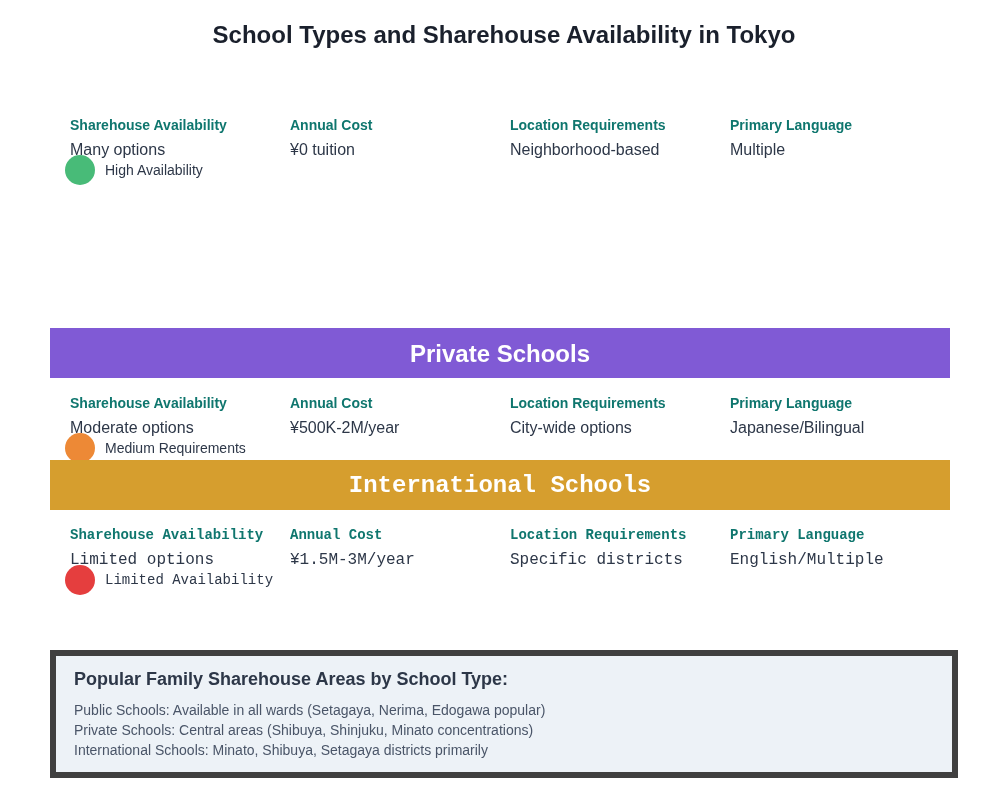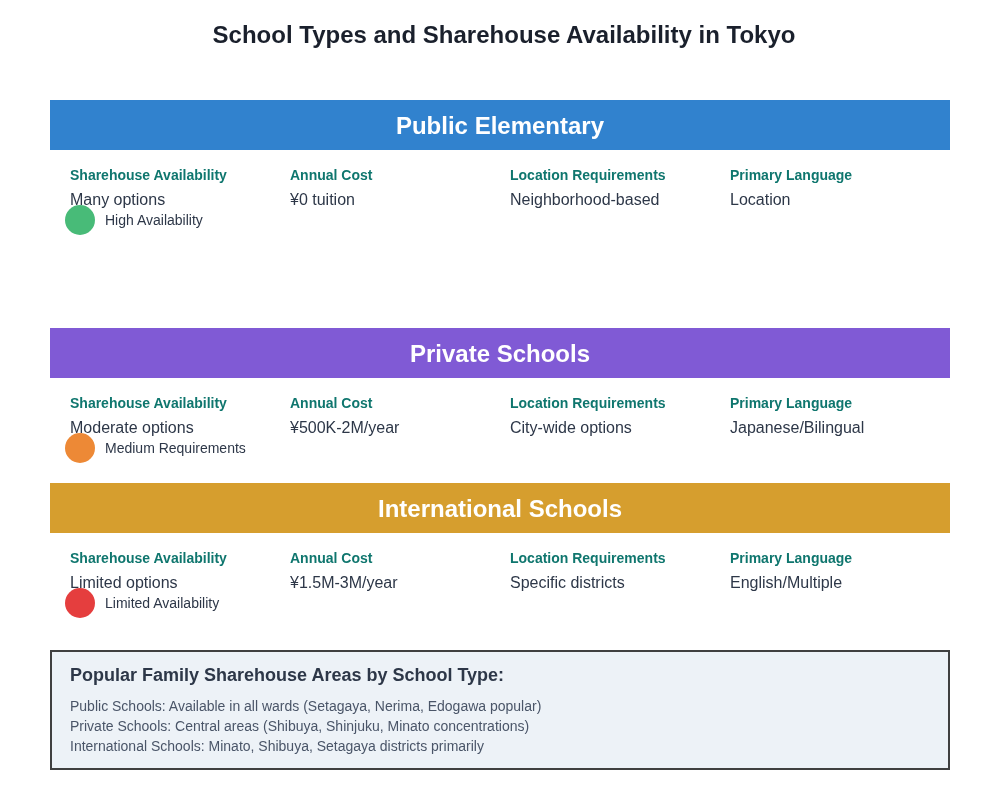--- a/index.html
+++ b/index.html
@@ -78,21 +78,21 @@
       line-height: 18px;
       white-space: nowrap;
     }
     .info-box {
       position: absolute;
       left: 50px;
       top: 650px;
       width: 896px;
       height: 116px;
       background: #edf2f7;
-      border: 2px solid #404040;
+      border: 6px solid #404040;
     }
     .info-title {
       position: absolute;
       left: 18px;
       top: 12px;
       font-size: 18px;
       font-weight: bold;
       color: #2d3748;
       line-height: 22px;
       white-space: nowrap;
@@ -108,37 +108,36 @@
       line-height: 20px;
       white-space: nowrap;
     }
   </style>
 </head>
 <body>
 
 <h1 class="page-title">School Types and Sharehouse Availability in Tokyo</h1>
 
 <div class="section" style="top:100px;">
-  <div class="section-header" style="background:#3182ce;">Public Elementary</div>
   <div class="section-body">
     <div class="col" style="left:20px;">
       <div class="col-label">Sharehouse Availability</div>
       <div class="col-value">Many options</div>
     </div>
     <div class="col" style="left:240px;">
       <div class="col-label">Annual Cost</div>
       <div class="col-value">¥0 tuition</div>
     </div>
     <div class="col" style="left:460px;">
       <div class="col-label">Location Requirements</div>
       <div class="col-value">Neighborhood-based</div>
     </div>
     <div class="col" style="left:680px;">
       <div class="col-label">Primary Language</div>
-      <div class="col-value">Location</div>
+      <div class="col-value">Multiple</div>
     </div>
     <div class="avail-dot" style="background:#48bb78;"></div>
     <div class="avail-label">High Availability</div>
   </div>
 </div>
 
 <div class="section" style="top:280px;">
   <div class="section-header" style="background:#805ad5;margin-top:48px;">Private Schools</div>
   <div class="section-body">
     <div class="col" style="left:20px;">
@@ -155,21 +154,21 @@
     </div>
     <div class="col" style="left:680px;">
       <div class="col-label">Primary Language</div>
       <div class="col-value">Japanese/Bilingual</div>
     </div>
     <div class="avail-dot" style="background:#ed8936;"></div>
     <div class="avail-label">Medium Requirements</div>
   </div>
 </div>
 
-<div class="section" style="top:483px;">
+<div class="section" style="top:460px;font-family:Liberation Mono, monospace;">
   <div class="section-header" style="background:#d69e2e;">International Schools</div>
   <div class="section-body">
     <div class="col" style="left:20px;">
       <div class="col-label">Sharehouse Availability</div>
       <div class="col-value">Limited options</div>
     </div>
     <div class="col" style="left:240px;">
       <div class="col-label">Annual Cost</div>
       <div class="col-value">¥1.5M-3M/year</div>
     </div>

